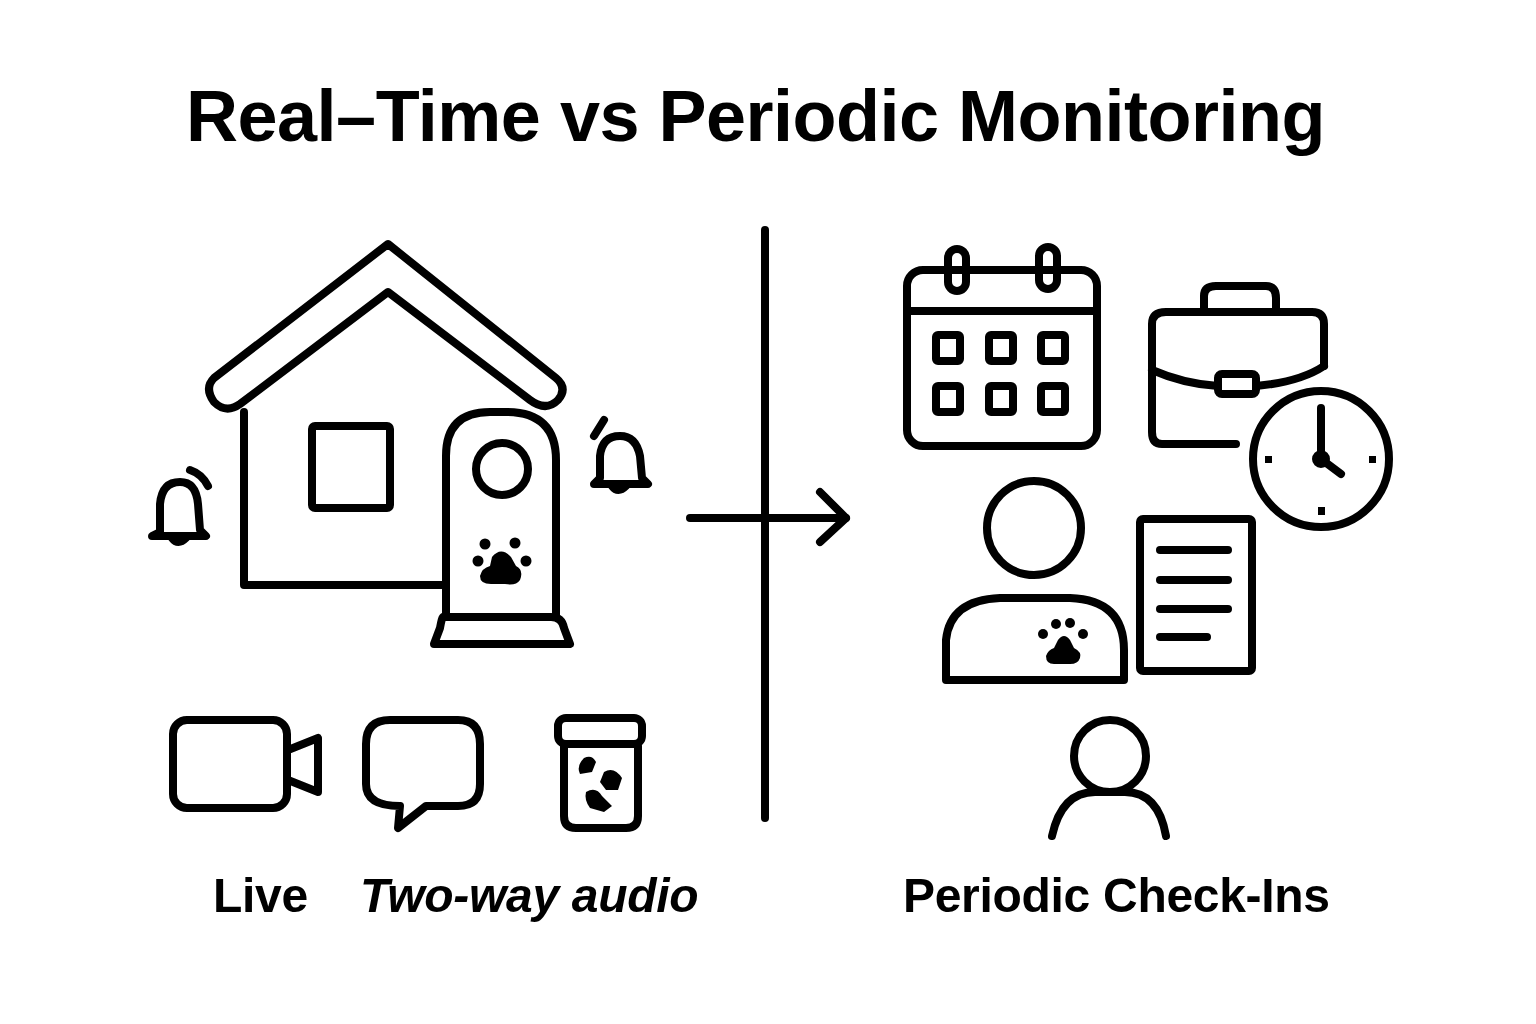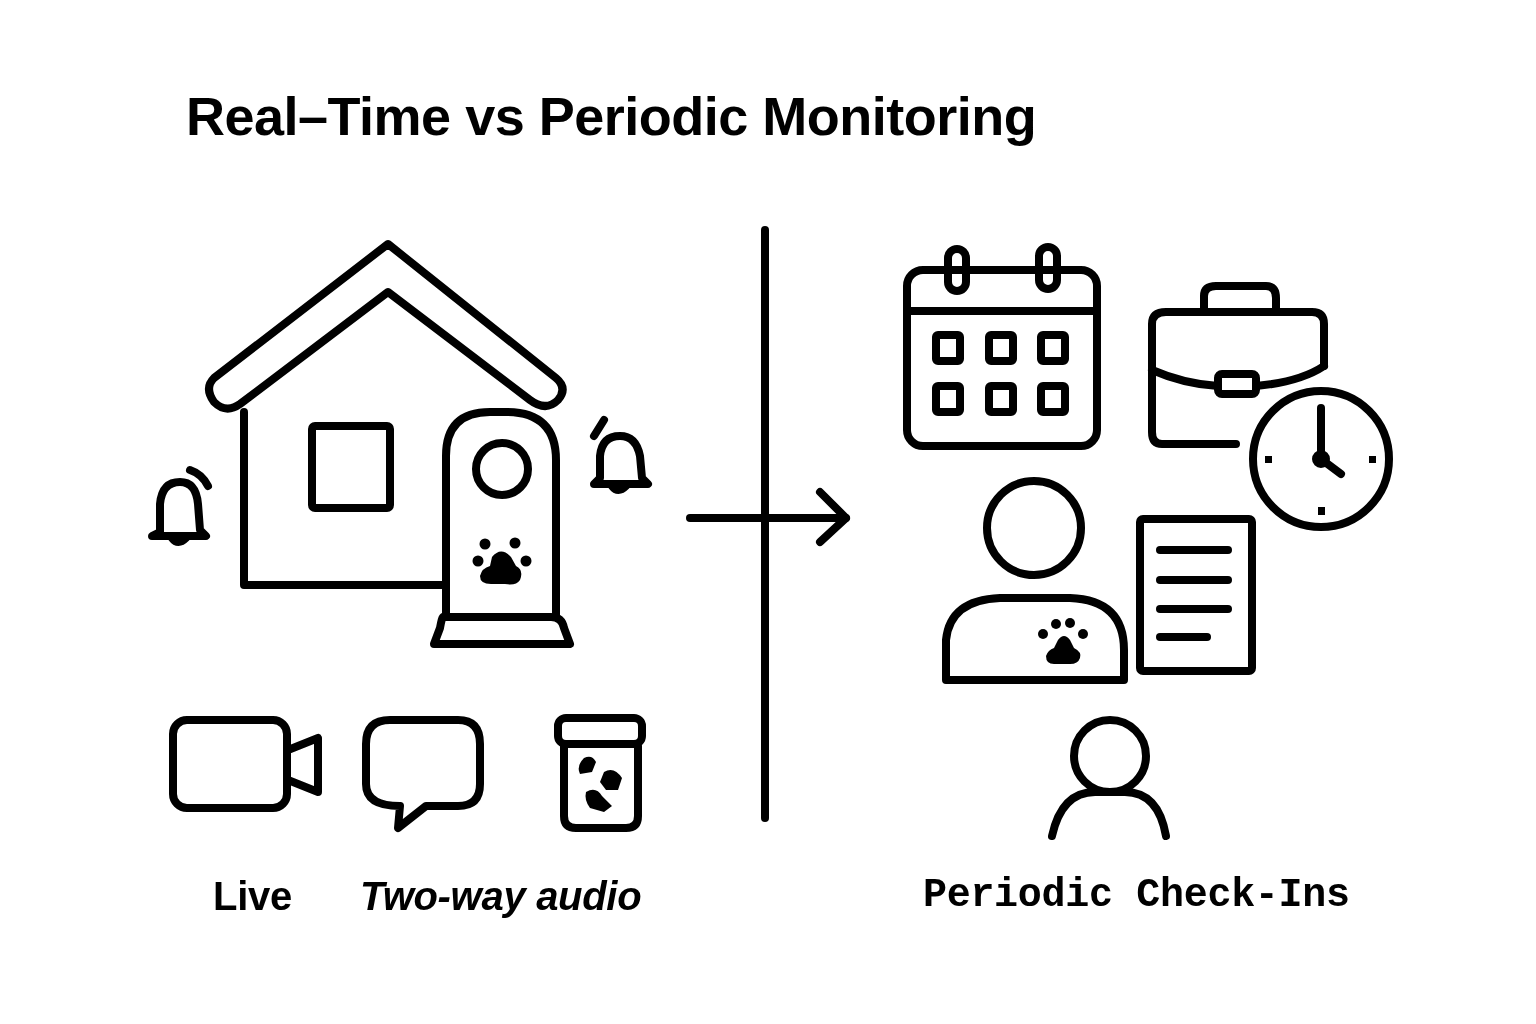--- a/index.html
+++ b/index.html
@@ -12,38 +12,38 @@
       height: 1024px;
       position: relative;
       overflow: hidden;
       font-family: "Liberation Sans", "DejaVu Sans", sans-serif;
       color: #000000;
     }
     .title {
       position: absolute;
       left: 186px;
       top: 76px;
-      font-size: 54px;
+      font-size: 72px;
       font-weight: 700;
       letter-spacing: -0.5px;
       line-height: 80px;
       white-space: nowrap;
       margin: 0;
     }
     .label {
       position: absolute;
-      font-size: 40px;
+      font-size: 48px;
       font-weight: 700;
       line-height: 44px;
       white-space: nowrap;
       letter-spacing: -0.3px;
     }
     .label-live { left: 213px; top: 874px; }
     .label-audio { left: 360px; top: 874px; font-style: italic; }
-    .label-periodic { left: 923px; top: 874px; font-family: Liberation Mono, monospace; }
+    .label-periodic { left: 903px; top: 874px; }
     svg.canvas {
       position: absolute;
       left: 0;
       top: 0;
       width: 1536px;
       height: 1024px;
     }
     .stroke {
       fill: none;
       stroke: #000000;

